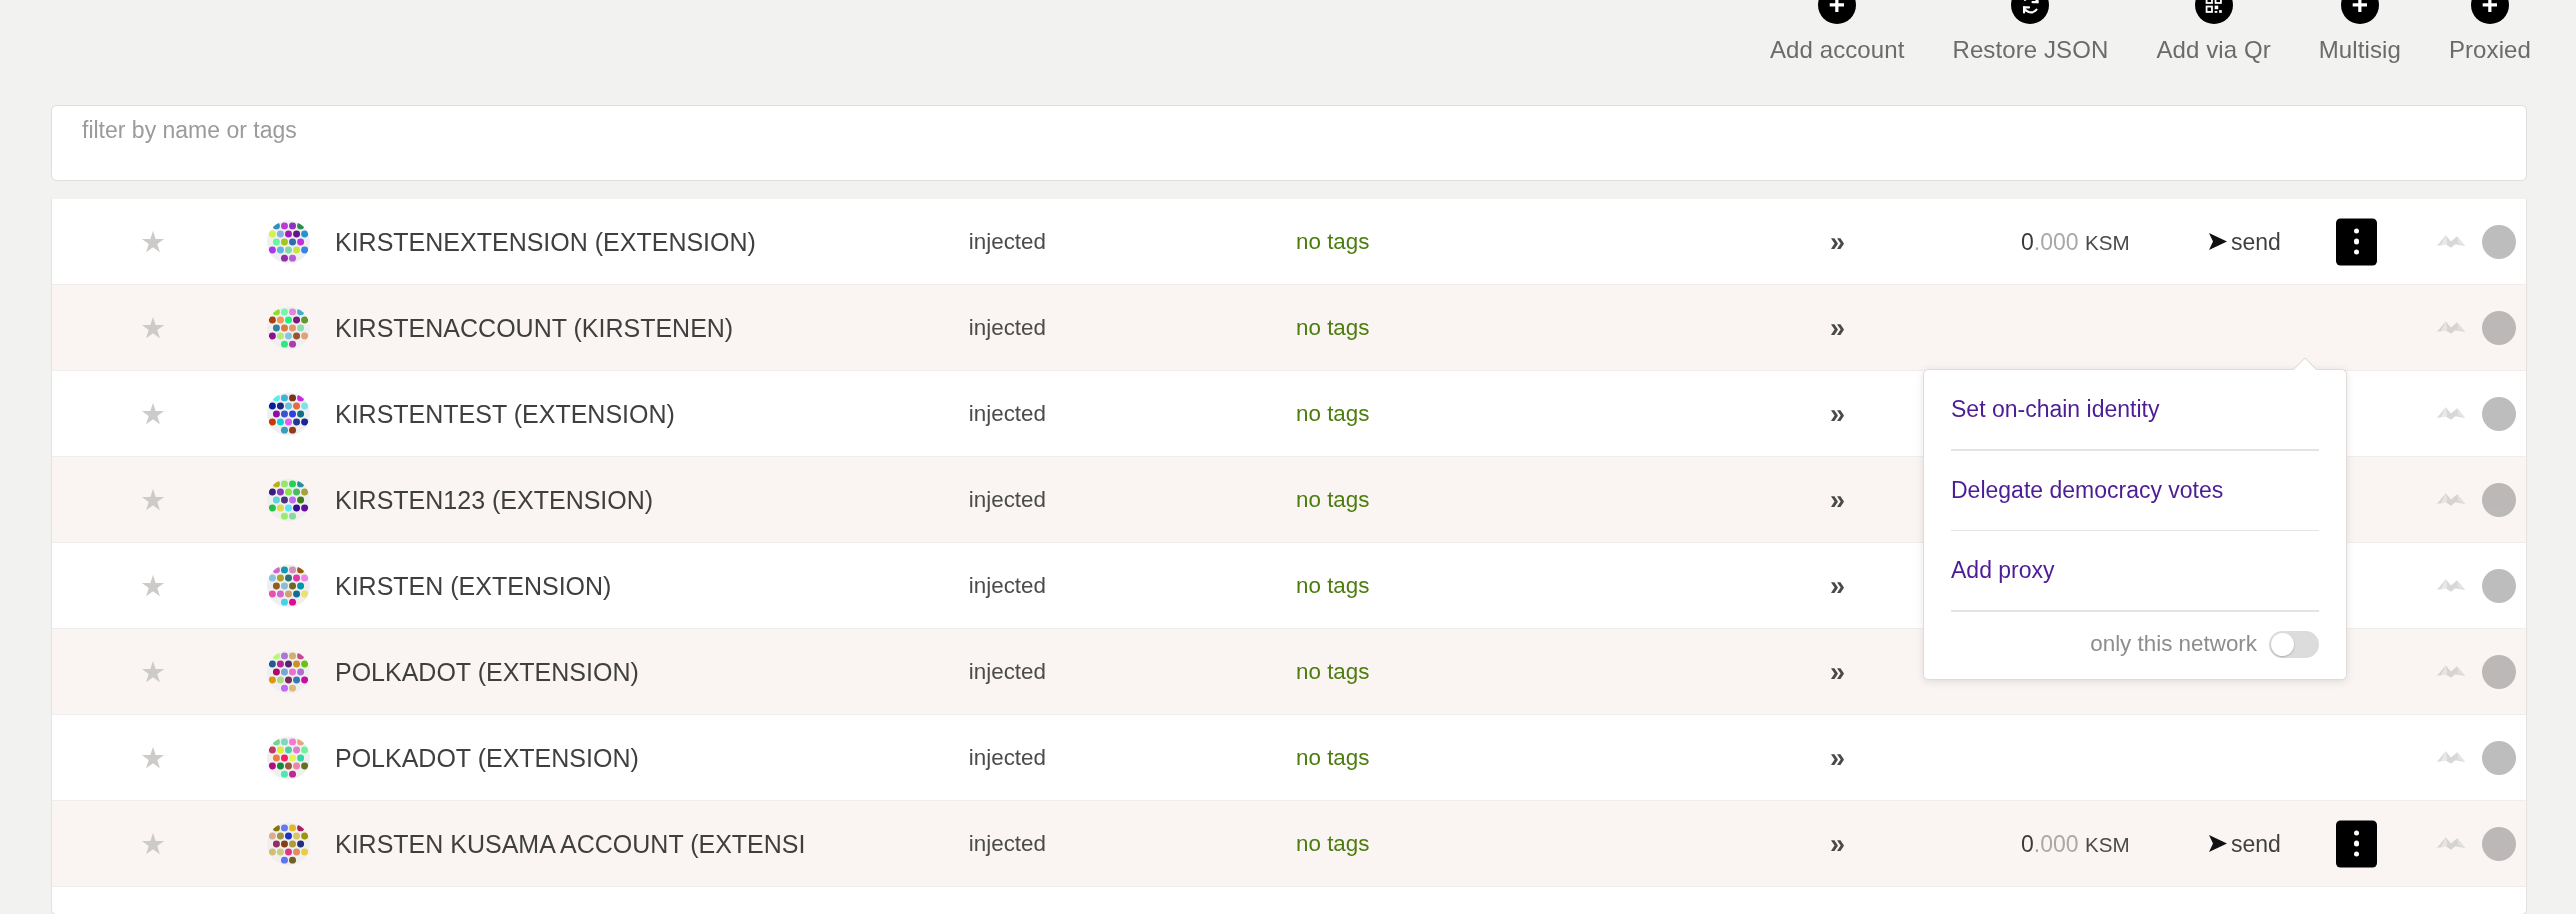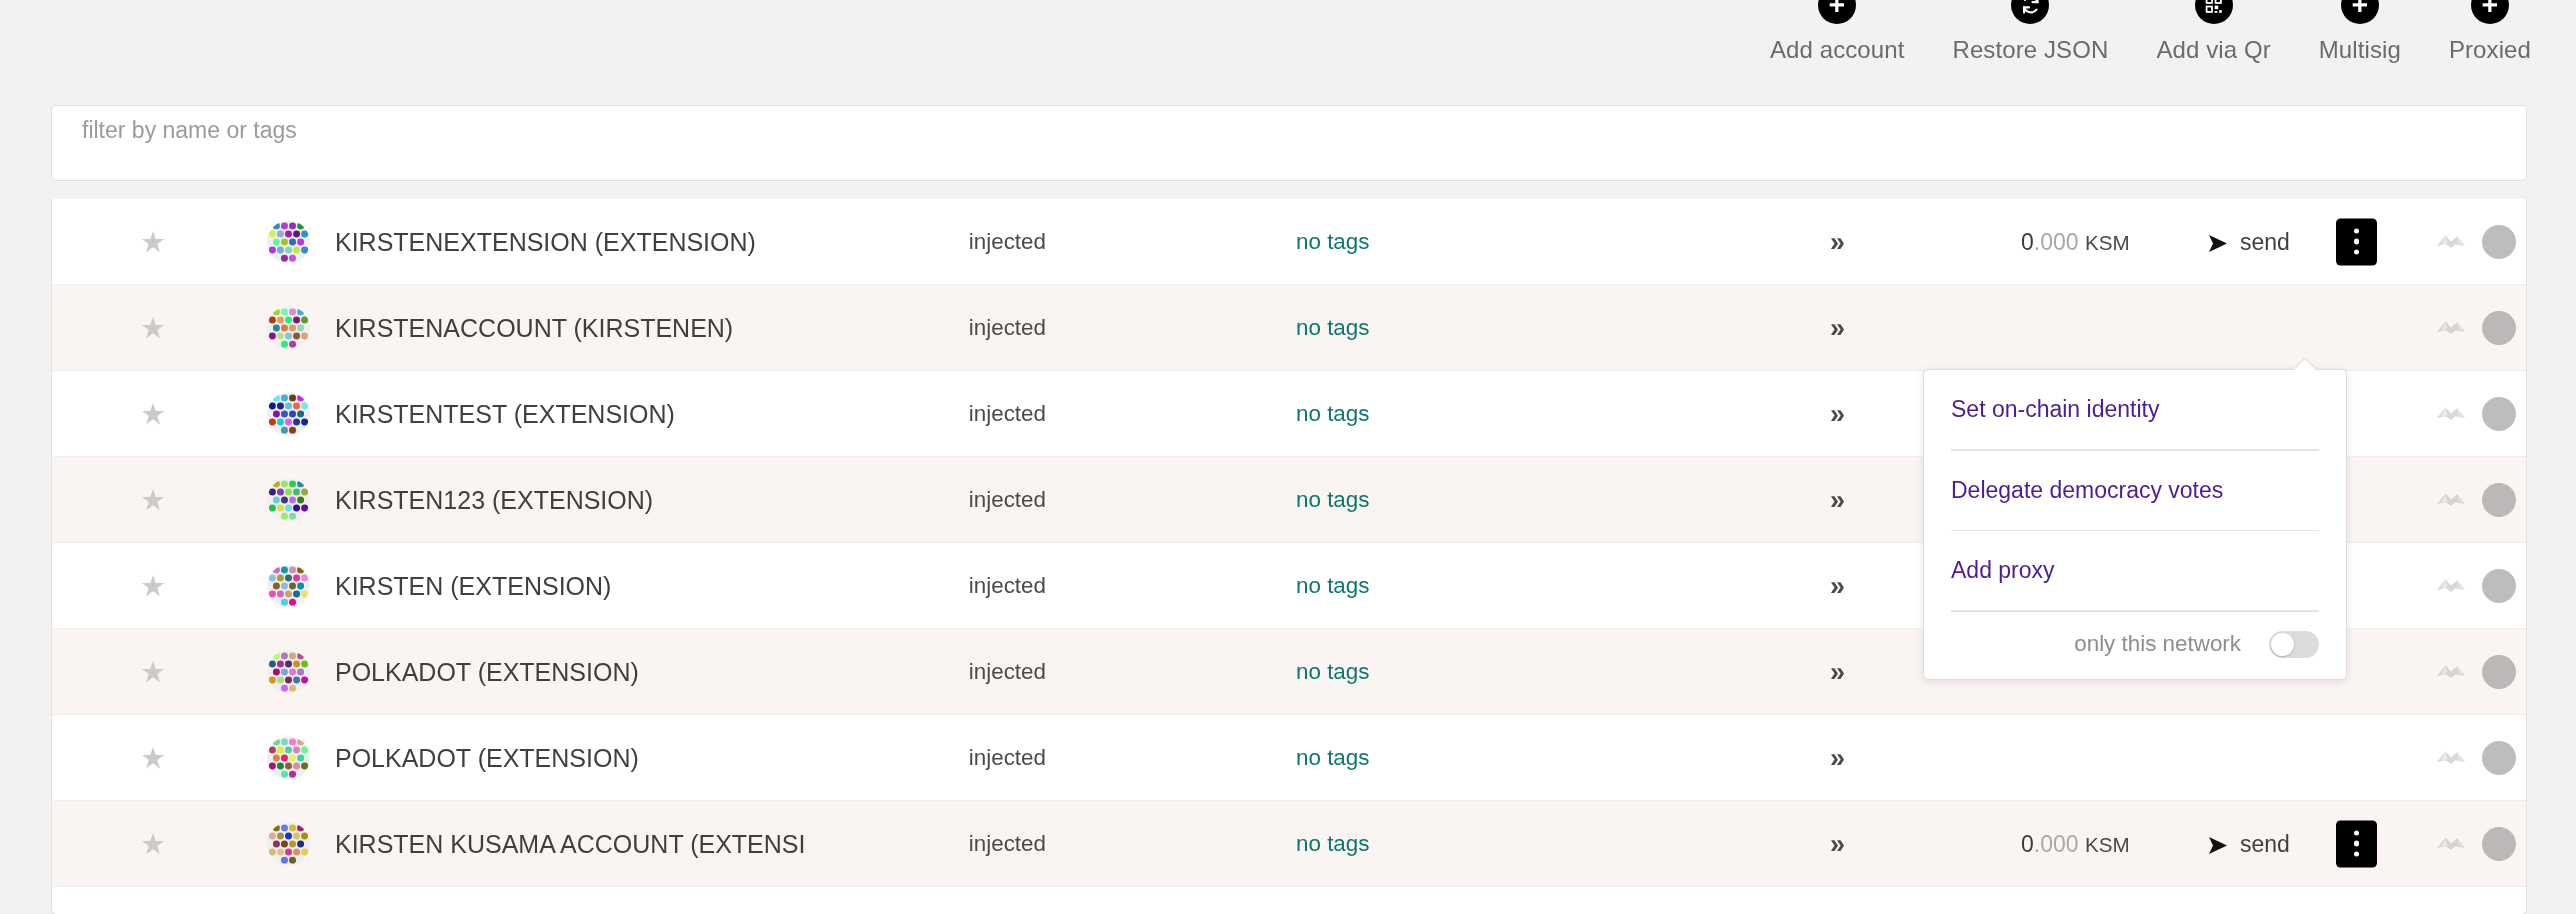--- a/index.html
+++ b/index.html
@@ -158,21 +158,21 @@
     transform: translateY(-50%);
     font-size: 22.4px;
     color: #4b4b4b;
     white-space: nowrap;
   }
   .c-tags {
     position: absolute;
     left: 1244px; top: 50%;
     transform: translateY(-50%);
     font-size: 22.4px;
-    color: #0f766e;
+    color: #4d7c0f;
     white-space: nowrap;
   }
   .c-expand {
     position: absolute;
     left: 1778px; top: 50%;
     transform: translateY(-50%);
     font-size: 27px;
     color: #4a4a4a;
     font-weight: bold;
     cursor: pointer;
@@ -186,22 +186,22 @@
     color: #3a3a3a;
     white-space: nowrap;
   }
   .c-balance .dec { color: #a8a8a8; }
   .c-balance .unit { font-size: 20.6px; color: #4a4a4a; }
   .send-btn {
     position: absolute;
     left: 2154px; top: 50%;
     transform: translateY(-50%);
     display: flex;
-    align-items: flex-end;
-    gap: 10px;
+    align-items: center;
+    gap: 1px;
     cursor: pointer;
   }
   .send-btn .lbl { font-size: 23px; color: #3f3f3f; }
   .kebab {
     position: absolute;
     left: 2284px; top: 50%;
     transform: translateY(-50%);
     width: 41px; height: 47px;
     background: #000;
     border-radius: 4.5px;
@@ -275,21 +275,21 @@
   .dd-sep {
     height: 0.9px;
     background: #e6e3e1;
     margin: 0 27px;
   }
   .dd-footer {
     height: 66px;
     display: flex;
     align-items: center;
     justify-content: flex-end;
-    gap: 28px;
+    gap: 12px;
     padding: 4px 27px;
   }
   .dd-footer .lbl { font-size: 22.4px; color: #8d8d8d; }
   .toggle {
     width: 50px; height: 27px;
     border-radius: 13.4px;
     background: #dcdcdc;
     position: relative;
     cursor: pointer;
     flex: 0 0 auto;

